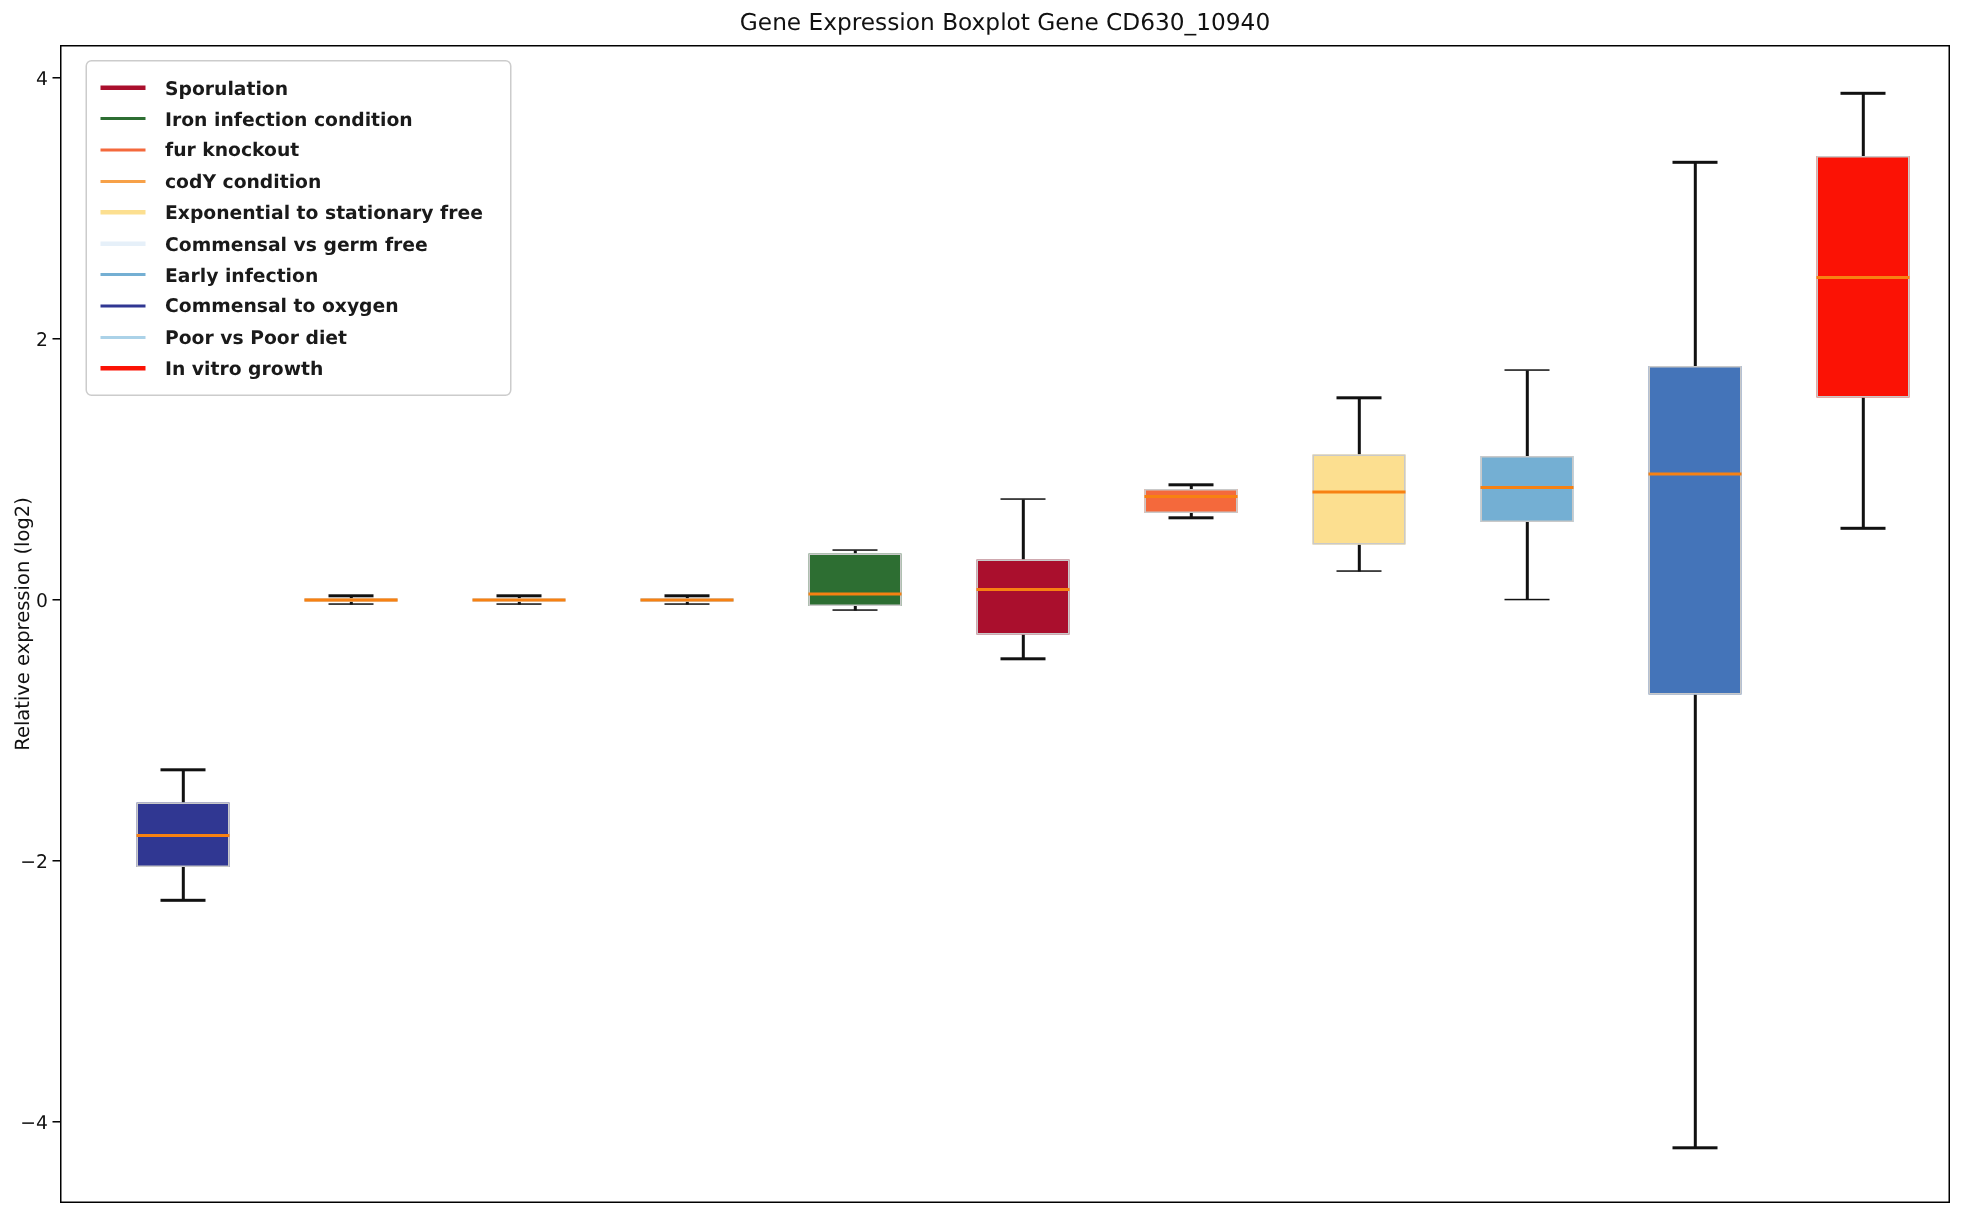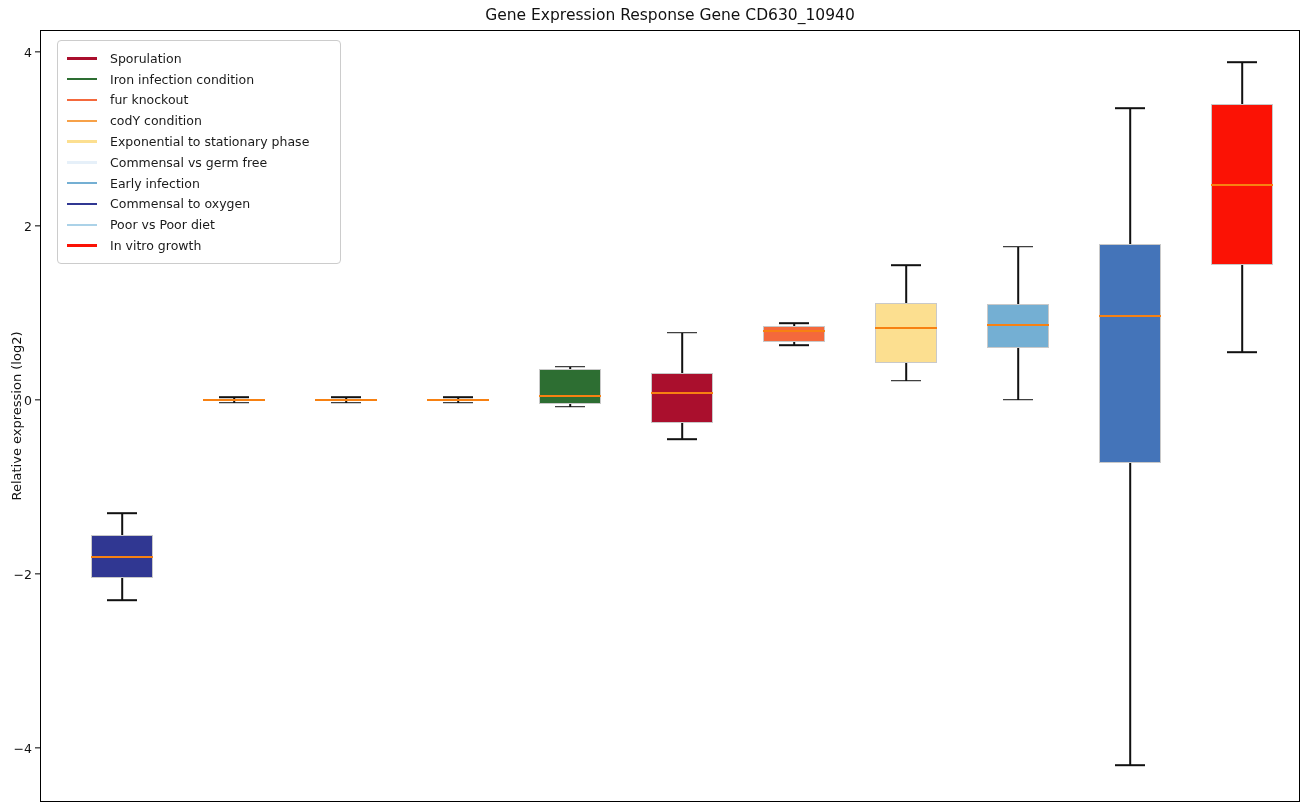--- a/index.html
+++ b/index.html
@@ -33,27 +33,27 @@
     border:1.3px solid #c9c9c9;box-sizing:border-box;
   }
   .median{position:absolute;height:2px;transform:translate(-50%,-50%);}
   .legend{
     position:absolute;left:57px;top:40px;width:284px;
     background:rgba(255,255,255,0.9);border:1px solid #cccccc;border-radius:4px;
     padding:7px 10px 7px 9px;box-sizing:border-box;
   }
   .legend-row{display:flex;align-items:center;height:20.8px;}
   .legend-swatch{width:30px;height:2.4px;flex:0 0 30px;margin-right:13px;}
-  .legend-label{font-size:12.5px;color:#1a1a1a;white-space:nowrap;}
+  .legend-label{font-size:12.5px;color:#1a1a1a;white-space:nowrap;font-weight:bold;}
 </style>
 </head>
 <body>
 
 <div class="figure">
-  <div class="chart-title">Gene Expression Response Gene CD630_10940</div>
+  <div class="chart-title">Gene Expression Boxplot Gene CD630_10940</div>
   <div class="plot-border"></div>
   <div class="ylabel">Relative expression (log2)</div>
   <div id="axis-layer">
       <div class="tick-label" style="top: 51.7587px;">4</div>
       <div class="tick-mark" style="left: 35px; top: 51.7587px;"></div>
       <div class="tick-label" style="top: 225.829px;">2</div>
       <div class="tick-mark" style="left: 35px; top: 225.829px;"></div>
       <div class="tick-label" style="top: 399.899px;">0</div>
       <div class="tick-mark" style="left: 35px; top: 399.899px;"></div>
       <div class="tick-label" style="top: 573.968px;">−2</div>
@@ -141,21 +141,21 @@
       <div class="legend-row">
         <div class="legend-swatch" style="background: rgb(244, 105, 60);"></div>
         <div class="legend-label">fur knockout</div>
       </div>
       <div class="legend-row">
         <div class="legend-swatch" style="background: rgb(247, 161, 72);"></div>
         <div class="legend-label">codY condition</div>
       </div>
       <div class="legend-row">
         <div class="legend-swatch" style="background: rgb(252, 223, 144);"></div>
-        <div class="legend-label">Exponential to stationary phase</div>
+        <div class="legend-label">Exponential to stationary free</div>
       </div>
       <div class="legend-row">
         <div class="legend-swatch" style="background: rgb(230, 240, 249);"></div>
         <div class="legend-label">Commensal vs germ free</div>
       </div>
       <div class="legend-row">
         <div class="legend-swatch" style="background: rgb(116, 175, 211);"></div>
         <div class="legend-label">Early infection</div>
       </div>
       <div class="legend-row">

